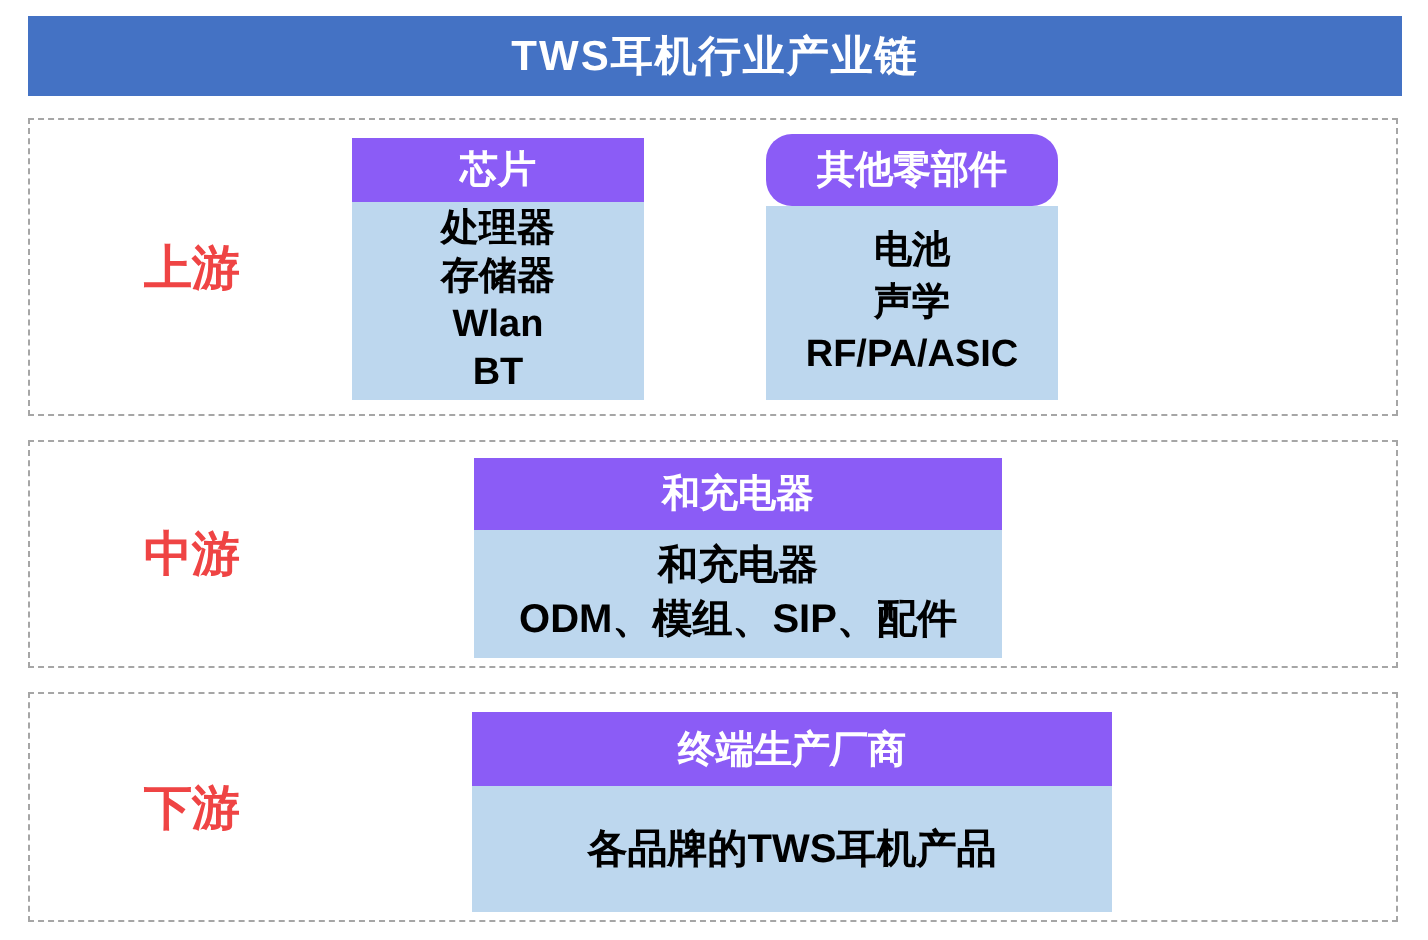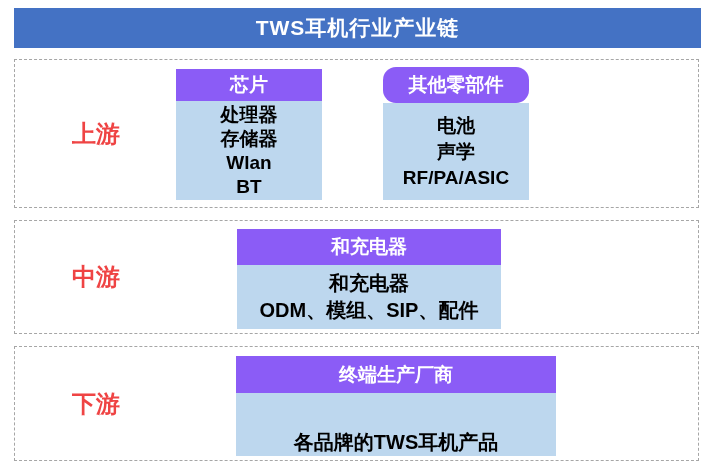--- a/index.html
+++ b/index.html
@@ -90,21 +90,21 @@
   .box-other .box-header { height: 36px; border-radius: 13px; }
   .box-other .box-body .box-line { line-height: 26px; }
   
   .box-assembly { left: 222px; top: 8px; width: 264px; height: 100px; }
   .box-assembly .box-header { height: 36px; }
   .box-assembly .box-body { font-size: 20px; }
   .box-assembly .box-body .box-line { line-height: 27px; }
   
   .box-terminal { left: 221px; top: 9px; width: 320px; height: 100px; }
   .box-terminal .box-header { height: 37px; }
-  .box-terminal .box-body { font-size: 20px; justify-content: flex-end; }
+  .box-terminal .box-body { font-size: 20px; }
 </style>
 </head>
 <body>
 
 <div class="canvas">
 
   <div class="title-bar">TWS耳机行业产业链</div>
 
   <div class="section s1">
     <div class="section-label">上游</div>

